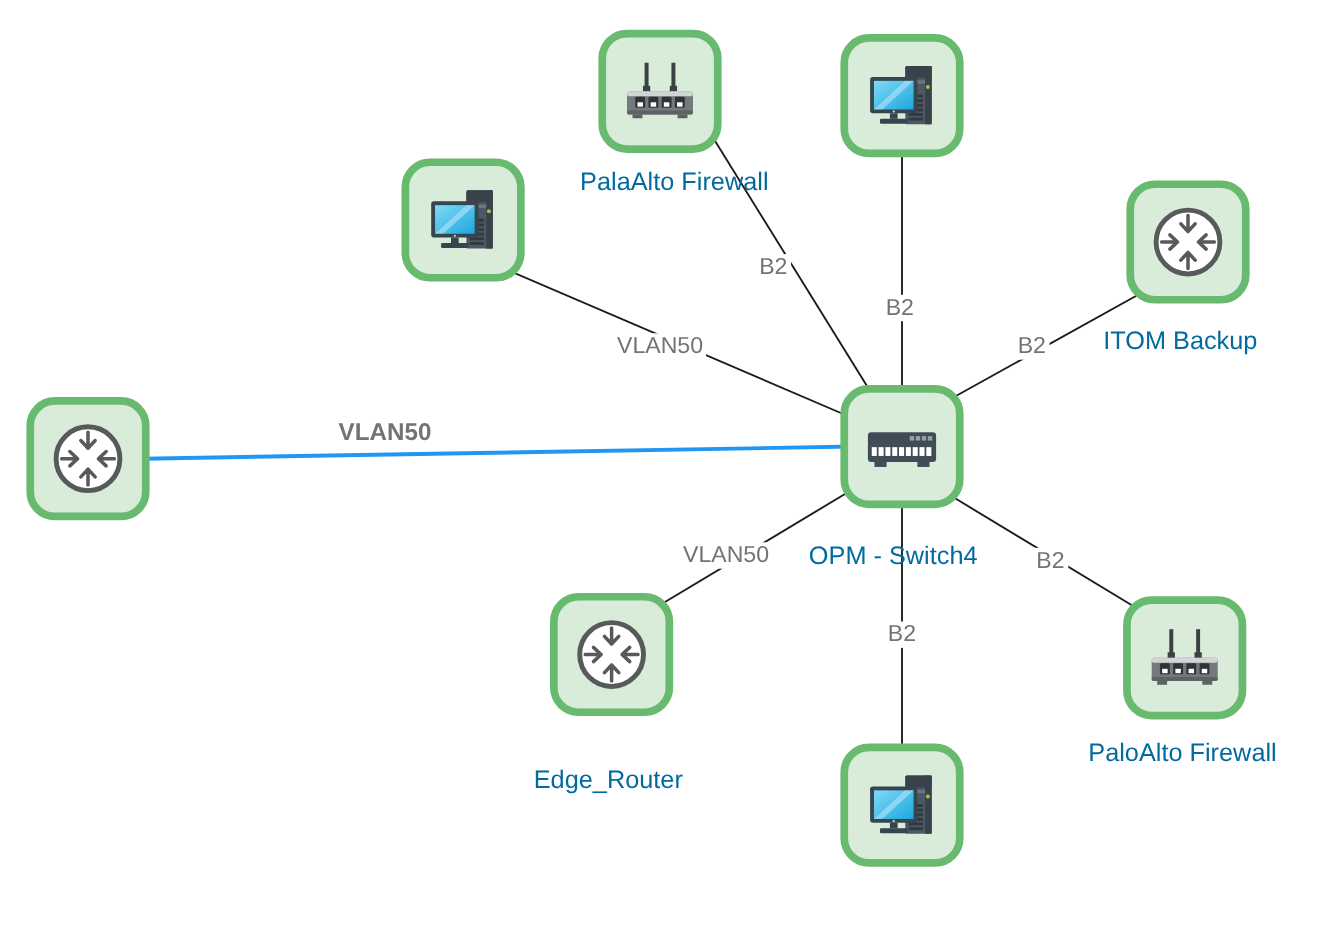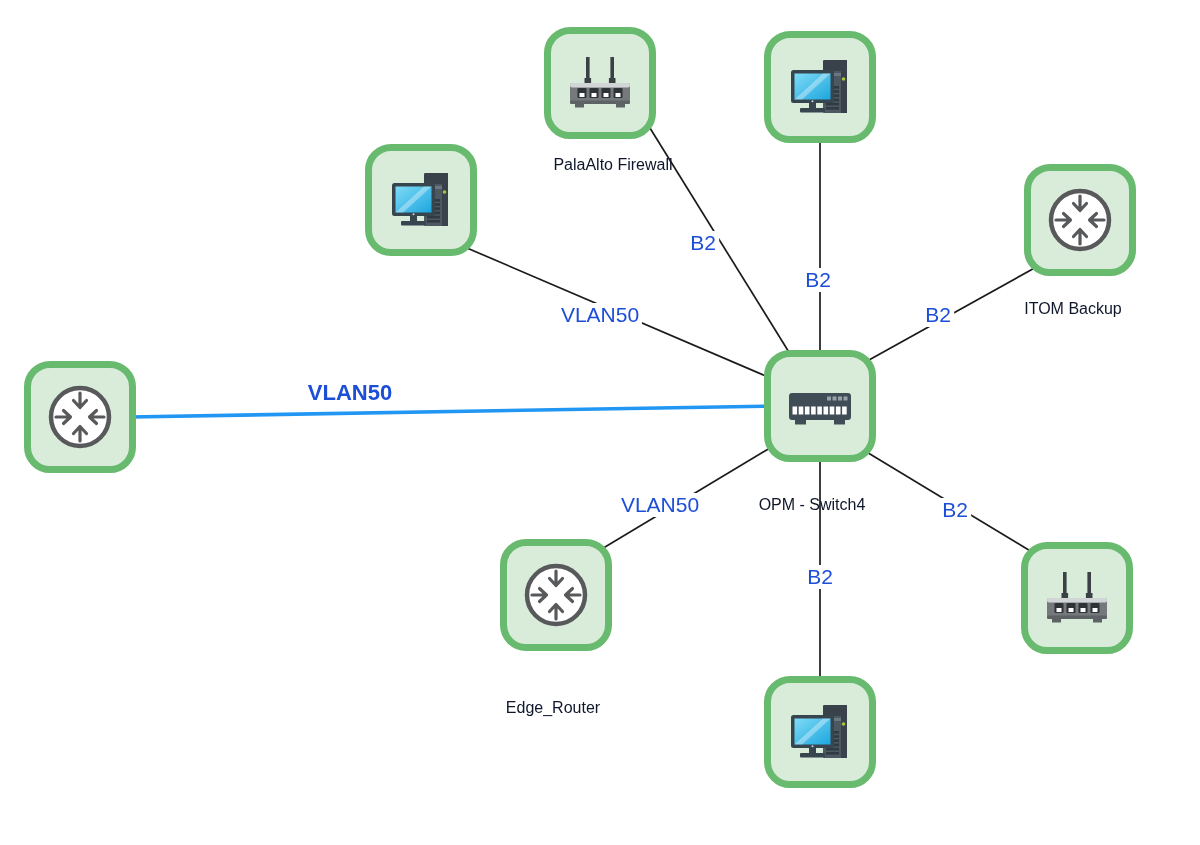--- a/index.html
+++ b/index.html
@@ -3,32 +3,32 @@
 <meta charset="utf-8">
 <style>
   html,body{margin:0;padding:0;background:#fff;}
   .canvas{
     position:relative;width:1200px;height:845px;background:#ffffff;
     font-family:"Liberation Sans",sans-serif;overflow:hidden;
   }
   svg.links{position:absolute;left:0;top:0;z-index:1;}
   .edge-label{
     position:absolute;z-index:2;transform:translateX(-50%);
-    font-size:21px;color:#1d4ed8;background:#ffffff;
+    font-size:21px;color:#737373;background:#ffffff;
     padding:0 3px;white-space:nowrap;line-height:24px;
   }
   .edge-label.bold{font-weight:bold;background:transparent;font-size:22px;}
   .node{
     position:absolute;z-index:3;width:98px;height:98px;
     background:#d9ecda;border:7px solid #68ba6e;border-radius:26px;
     display:flex;align-items:center;justify-content:center;box-sizing:content-box;
   }
   .node-label{
     position:absolute;z-index:4;transform:translateX(-50%);
-    font-size:16px;color:#0f172a;white-space:nowrap;line-height:26px;
+    font-size:23px;color:#0369a1;white-space:nowrap;line-height:26px;
   }
 </style>
 </head>
 <body>
 
 <div class="canvas">
 
   <svg class="links" width="1200" height="845">
     <line x1="645" y1="120" x2="800" y2="370" stroke-width="1.7" stroke="#1b1b1b"></line>
     <line x1="820" y1="135" x2="820" y2="360" stroke-width="1.7" stroke="#1b1b1b"></line>
@@ -248,14 +248,15 @@
           <rect x="29.5" y="48" width="5" height="4" fill="#fff"></rect>
         <rect x="39.5" y="43" width="9" height="10" rx="1" fill="#2e3336"></rect>
           <rect x="41.5" y="48" width="5" height="4" fill="#fff"></rect>
         <rect x="51.5" y="43" width="9" height="10" rx="1" fill="#2e3336"></rect>
           <rect x="53.5" y="48" width="5" height="4" fill="#fff"></rect>
       </g>
       <rect x="13" y="59" width="9" height="3.5" fill="#5d6265"></rect>
         <rect x="54" y="59" width="9" height="3.5" fill="#5d6265"></rect>
     </svg>
   </div>
+  <div class="node-label" style="left:1075px;top:671px">PaloAlto Firewall</div>
 
 </div>
 
 </body></html>

